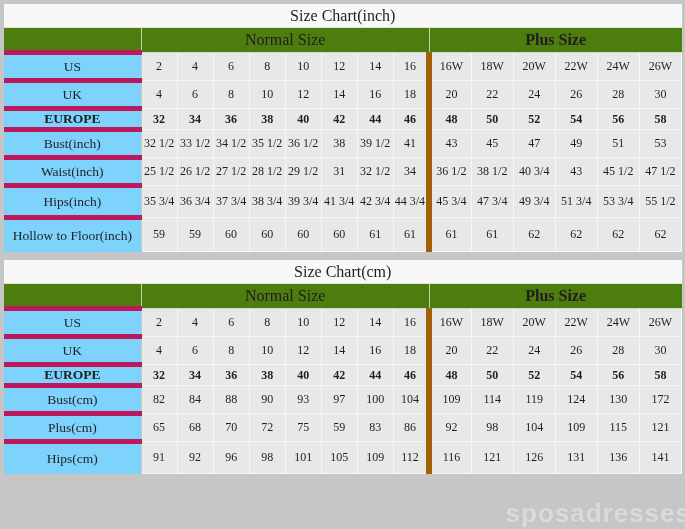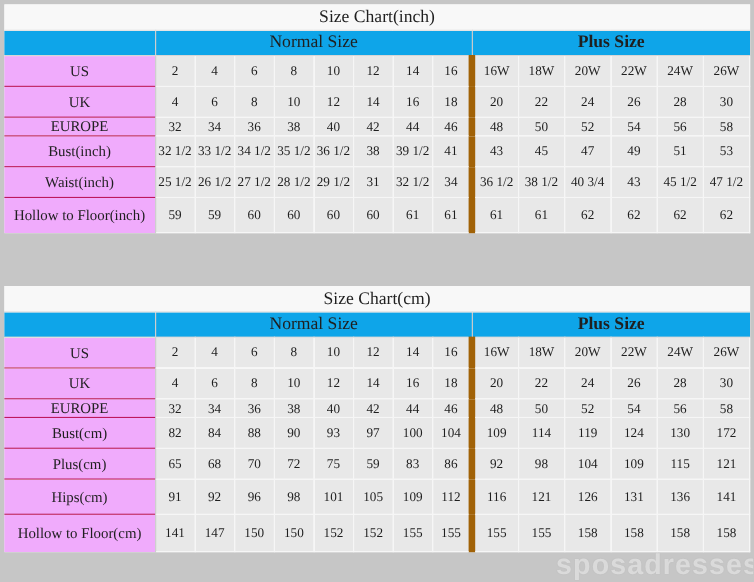--- a/index.html
+++ b/index.html
@@ -44,36 +44,36 @@
 
   tr.r-title td {
     height: 23px;
     font-size: 16px;
     background: #f8f8f8;
     border-bottom: 1px solid #e0e0e0;
   }
   tr.r-groups td {
     height: 22px;
     font-size: 16px;
-    background: #0ea5e9;
+    background: #4d7c0f;
     border-bottom: 1px solid #d6d6d6;
   }
   td.corner-cell { border-right: 1px solid #c9c9c9; }
   td.group-cell-plus { border-left: 1px solid #c9c9c9; font-weight: bold; }
 
   tbody tr { height: 28px; }
-  tbody tr:nth-child(3) { height: 16px; }
+  tbody tr:nth-child(3) { height: 16px; font-weight: bold; }
   tbody tr:nth-child(6) { height: 32px; }
   tbody tr:nth-child(7) { height: 34px; }
 
   td.label-cell {
-    background: #f0abfc;
+    background: #7dd3fc;
     font-size: 13.5px;
     border-right: 1px solid #c9c9c9;
-    border-top: 1px solid #be185d;
+    border-top: 5px solid #be185d;
   }
   td.value-cell {
     background: #e8e8e8;
     font-size: 12px;
     border: 1px solid #f6f6f6;
   }
   td.value-cell.plus-first {
     border-left: 6px solid #a16207;
   }
 
@@ -204,20 +204,37 @@
             <td class="value-cell">32 1/2</td>
             <td class="value-cell">34</td>
             <td class="value-cell plus-first">36 1/2</td>
             <td class="value-cell">38 1/2</td>
             <td class="value-cell">40 3/4</td>
             <td class="value-cell">43</td>
             <td class="value-cell">45 1/2</td>
             <td class="value-cell">47 1/2</td>
           </tr>
           <tr>
+            <td class="label-cell">Hips(inch)</td>
+            <td class="value-cell">35 3/4</td>
+            <td class="value-cell">36 3/4</td>
+            <td class="value-cell">37 3/4</td>
+            <td class="value-cell">38 3/4</td>
+            <td class="value-cell">39 3/4</td>
+            <td class="value-cell">41 3/4</td>
+            <td class="value-cell">42 3/4</td>
+            <td class="value-cell">44 3/4</td>
+            <td class="value-cell plus-first">45 3/4</td>
+            <td class="value-cell">47 3/4</td>
+            <td class="value-cell">49 3/4</td>
+            <td class="value-cell">51 3/4</td>
+            <td class="value-cell">53 3/4</td>
+            <td class="value-cell">55 1/2</td>
+          </tr>
+          <tr>
             <td class="label-cell">Hollow to Floor(inch)</td>
             <td class="value-cell">59</td>
             <td class="value-cell">59</td>
             <td class="value-cell">60</td>
             <td class="value-cell">60</td>
             <td class="value-cell">60</td>
             <td class="value-cell">60</td>
             <td class="value-cell">61</td>
             <td class="value-cell">61</td>
             <td class="value-cell plus-first">61</td>
@@ -356,36 +373,19 @@
             <td class="value-cell">105</td>
             <td class="value-cell">109</td>
             <td class="value-cell">112</td>
             <td class="value-cell plus-first">116</td>
             <td class="value-cell">121</td>
             <td class="value-cell">126</td>
             <td class="value-cell">131</td>
             <td class="value-cell">136</td>
             <td class="value-cell">141</td>
           </tr>
-          <tr>
-            <td class="label-cell">Hollow to Floor(cm)</td>
-            <td class="value-cell">141</td>
-            <td class="value-cell">147</td>
-            <td class="value-cell">150</td>
-            <td class="value-cell">150</td>
-            <td class="value-cell">152</td>
-            <td class="value-cell">152</td>
-            <td class="value-cell">155</td>
-            <td class="value-cell">155</td>
-            <td class="value-cell plus-first">155</td>
-            <td class="value-cell">155</td>
-            <td class="value-cell">158</td>
-            <td class="value-cell">158</td>
-            <td class="value-cell">158</td>
-            <td class="value-cell">158</td>
-          </tr>
         </tbody>
     </table>
   </div>
 
   <div class="watermark">sposadresses</div>
 
 </div>
 
 </body></html>

